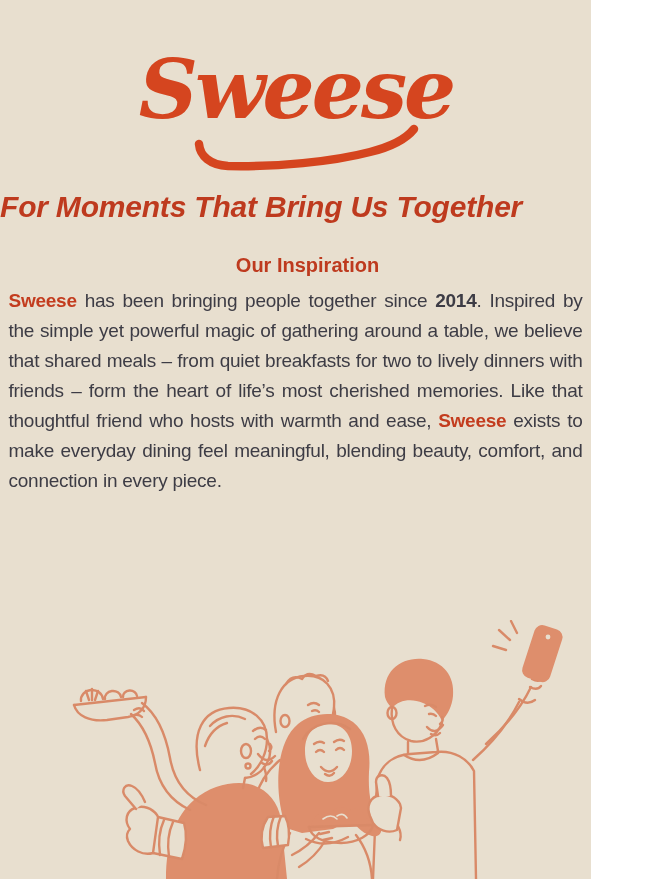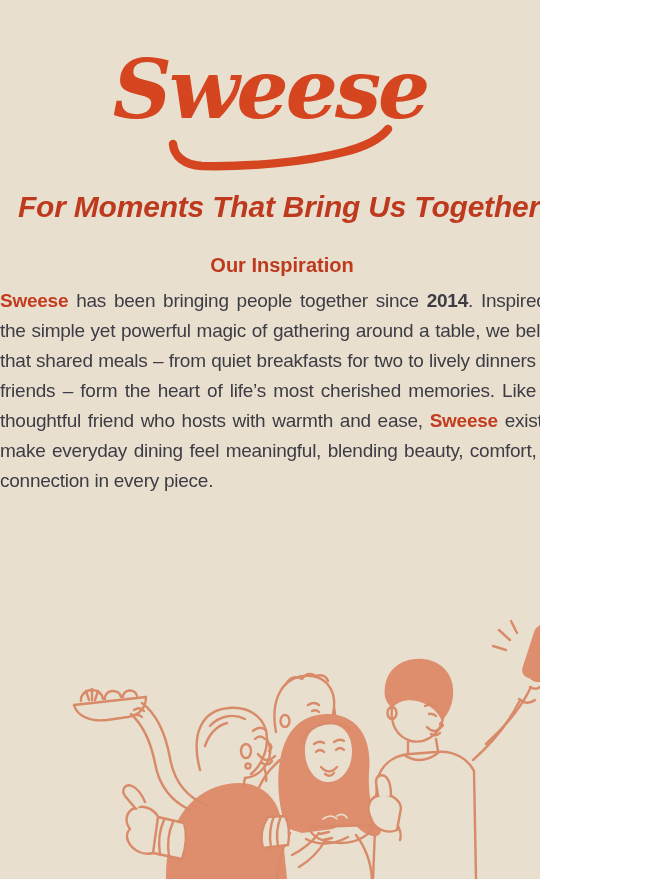--- a/index.html
+++ b/index.html
@@ -1,28 +1,28 @@
 <!DOCTYPE html>
 <html><head>
 <meta charset="utf-8">
 <style>
   html,body { margin:0; padding:0; }
   .page {
     position: relative;
-    width: 540px;
+    width: 591px;
     height: 879px;
     background: #E8DFCF;
     overflow: hidden;
     font-family: "Liberation Sans", sans-serif;
   }
   .logo-wrap { text-align: center; padding-top: 26px; }
   .logo-svg { display: inline-block; }
   .tagline {
     margin-top: 10px;
-    text-align: right;
+    text-align: left;
     font-size: 30px;
     font-style: italic;
     font-weight: 700;
     letter-spacing: -0.2px;
     color: #BE3A1E;
   }
   .section-heading {
     margin: 30px 0 9px;
     text-align: center;
     font-size: 20px;

